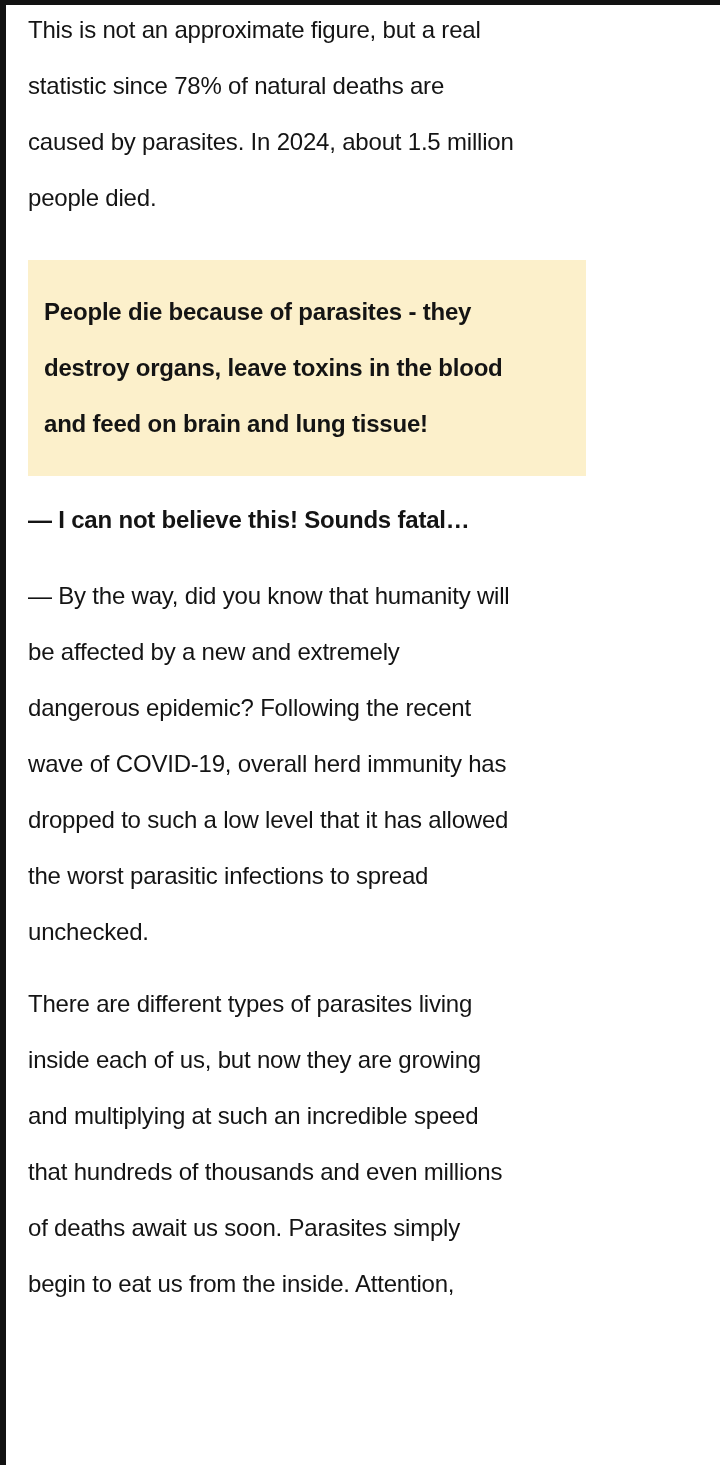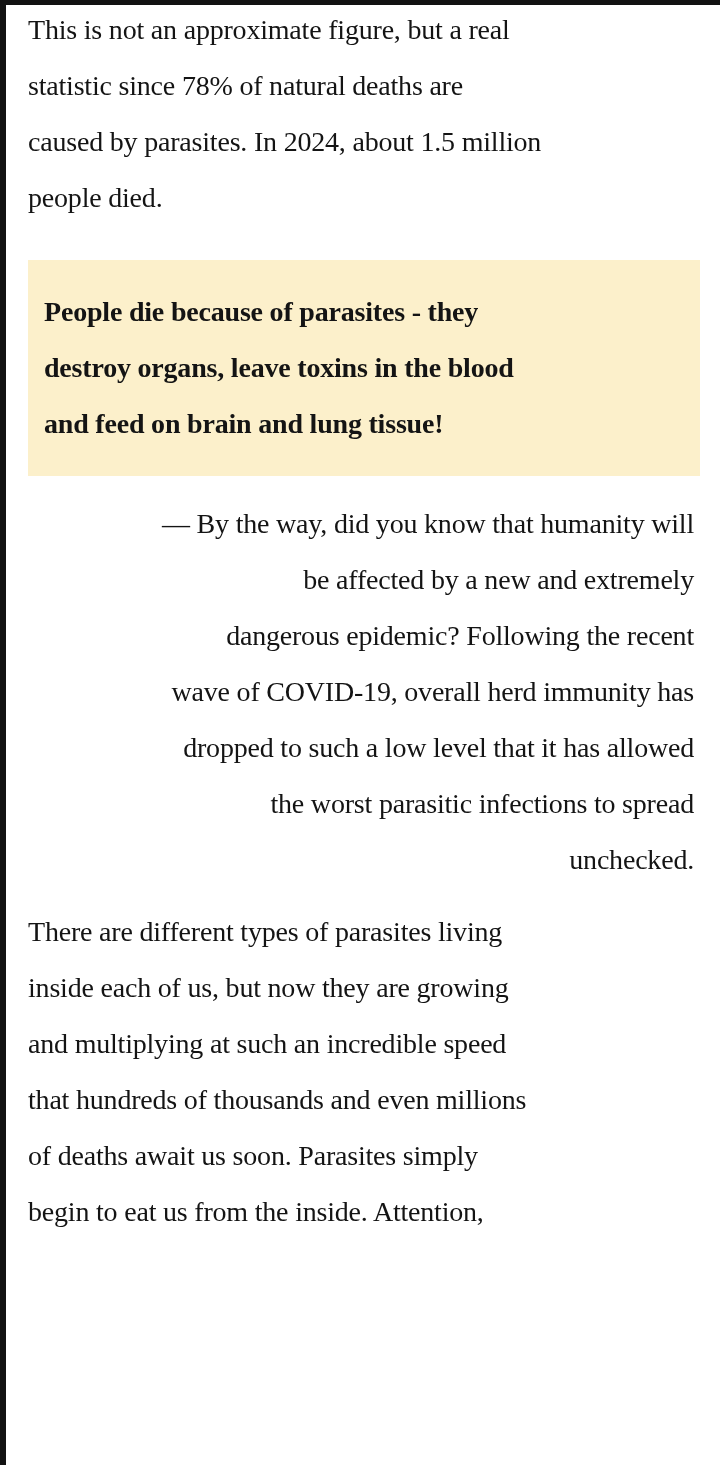--- a/index.html
+++ b/index.html
@@ -34,44 +34,43 @@
     top: 0; left: 0;
     width: 6px; height: 1465px;
     background: var(--edge_bar_color);
     z-index: 5;
   }
   .article {
     position: absolute;
     top: 2px;
     left: 28px;
     width: 666px;
-    font-size: 28px;
+    font-size: 24px;
     line-height: 56px;
     letter-spacing: -0.2px;
-    font-family: Liberation Serif, serif;
   }
   .para {
     margin: 0;
     white-space: pre-line;
   }
   .para-intro     { margin-top: 0; }
   .callout-box {
     margin: 34px 0 0 0;
-    width: 672px;
+    width: 558px;
     background: var(--callout_bg);
     padding: 24px 16px;
   }
   .callout-text {
     margin: 0;
     font-weight: 700;
     white-space: pre-line;
   }
   .para-stat      { margin-top: 26px; }
   .dialogue-bold  { margin-top: 16px; font-weight: 700; white-space: pre-line; }
-  .para-epidemic  { margin-top: 20px; text-align: right; }
+  .para-epidemic  { margin-top: 20px; }
   .para-parasites { margin-top: 16px; }
 </style>
 </head>
 <body>
 
 <div class="top-edge"></div>
 <div class="left-edge"></div>
 
 <div class="article">
 
@@ -80,20 +79,21 @@
 caused by parasites. In 2024, about 1.5 million
 people died.</p>
 
   <div class="callout-box">
     <p class="callout-text">People die because of parasites - they
 destroy organs, leave toxins in the blood
 and feed on brain and lung tissue!</p>
   </div>
 
 
+  <p class="para dialogue-bold">— I can not believe this! Sounds fatal…</p>
 
   <p class="para para-epidemic">— By the way, did you know that humanity will
 be affected by a new and extremely
 dangerous epidemic? Following the recent
 wave of COVID-19, overall herd immunity has
 dropped to such a low level that it has allowed
 the worst parasitic infections to spread
 unchecked.</p>
 
   <p class="para para-parasites">There are different types of parasites living

